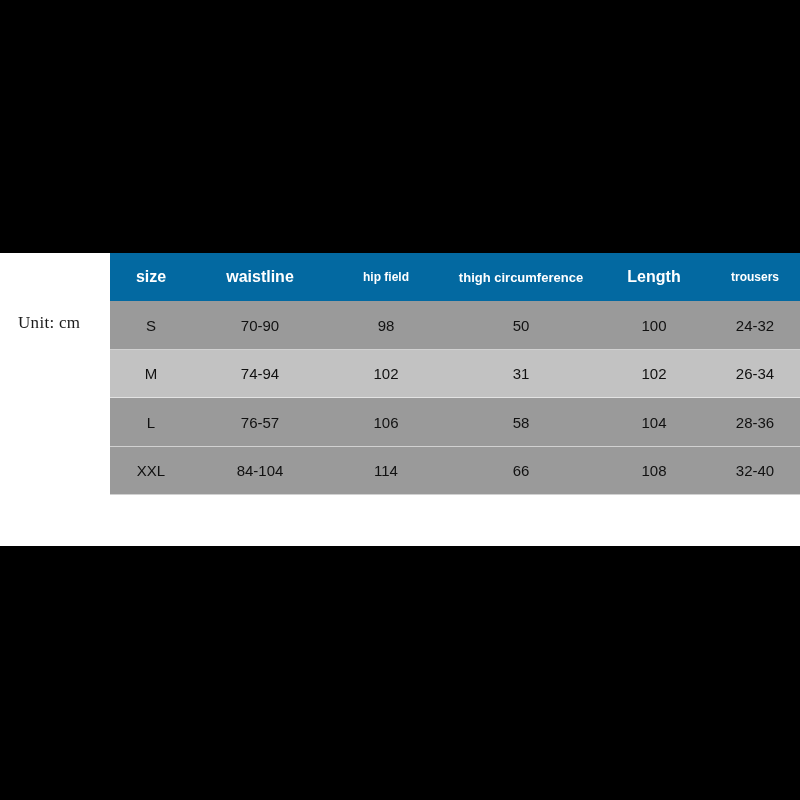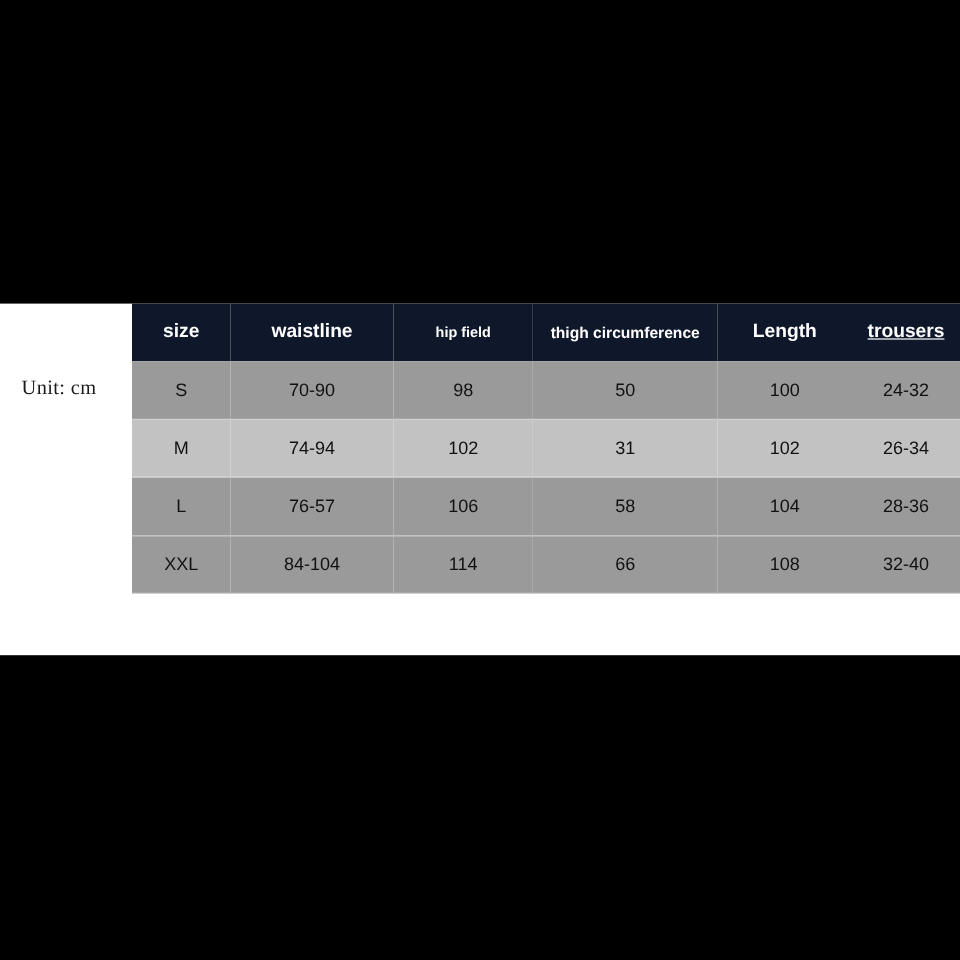--- a/index.html
+++ b/index.html
@@ -44,38 +44,38 @@
     table-layout: fixed;
   }
   #size-table th,
   #size-table td {
     text-align: center;
     vertical-align: middle;
     border: none;
     padding: 0;
   }
   #size-table thead th {
-    background: #0f172a;
+    background: #0369a1;
     color: #ffffff;
     height: 48px;
     font-weight: bold;
   }
   .col-size   { width: 82px; }
   .col-waist  { width: 136px; }
   .col-hip    { width: 116px; }
   .col-thigh  { width: 154px; }
   .col-length { width: 112px; }
   .col-trouser{ width: 90px; }
 
   .th-size    { font-size: 16px; }
   .th-waist   { font-size: 16px; }
   .th-hip     { font-size: 12px; }
   .th-thigh   { font-size: 13px; }
   .th-length  { font-size: 16px; }
-  .th-trouser { font-size: 16px; text-decoration: underline; }
+  .th-trouser { font-size: 12px; }
 
   #size-table tbody tr {
     height: 48.5px;
   }
   #size-table tbody td {
     color: #111111;
     font-size: 15px;
   }
   tbody tr.row-a td { background: #9a9a9a; }
   tbody tr.row-b td { background: #c2c2c2; }

